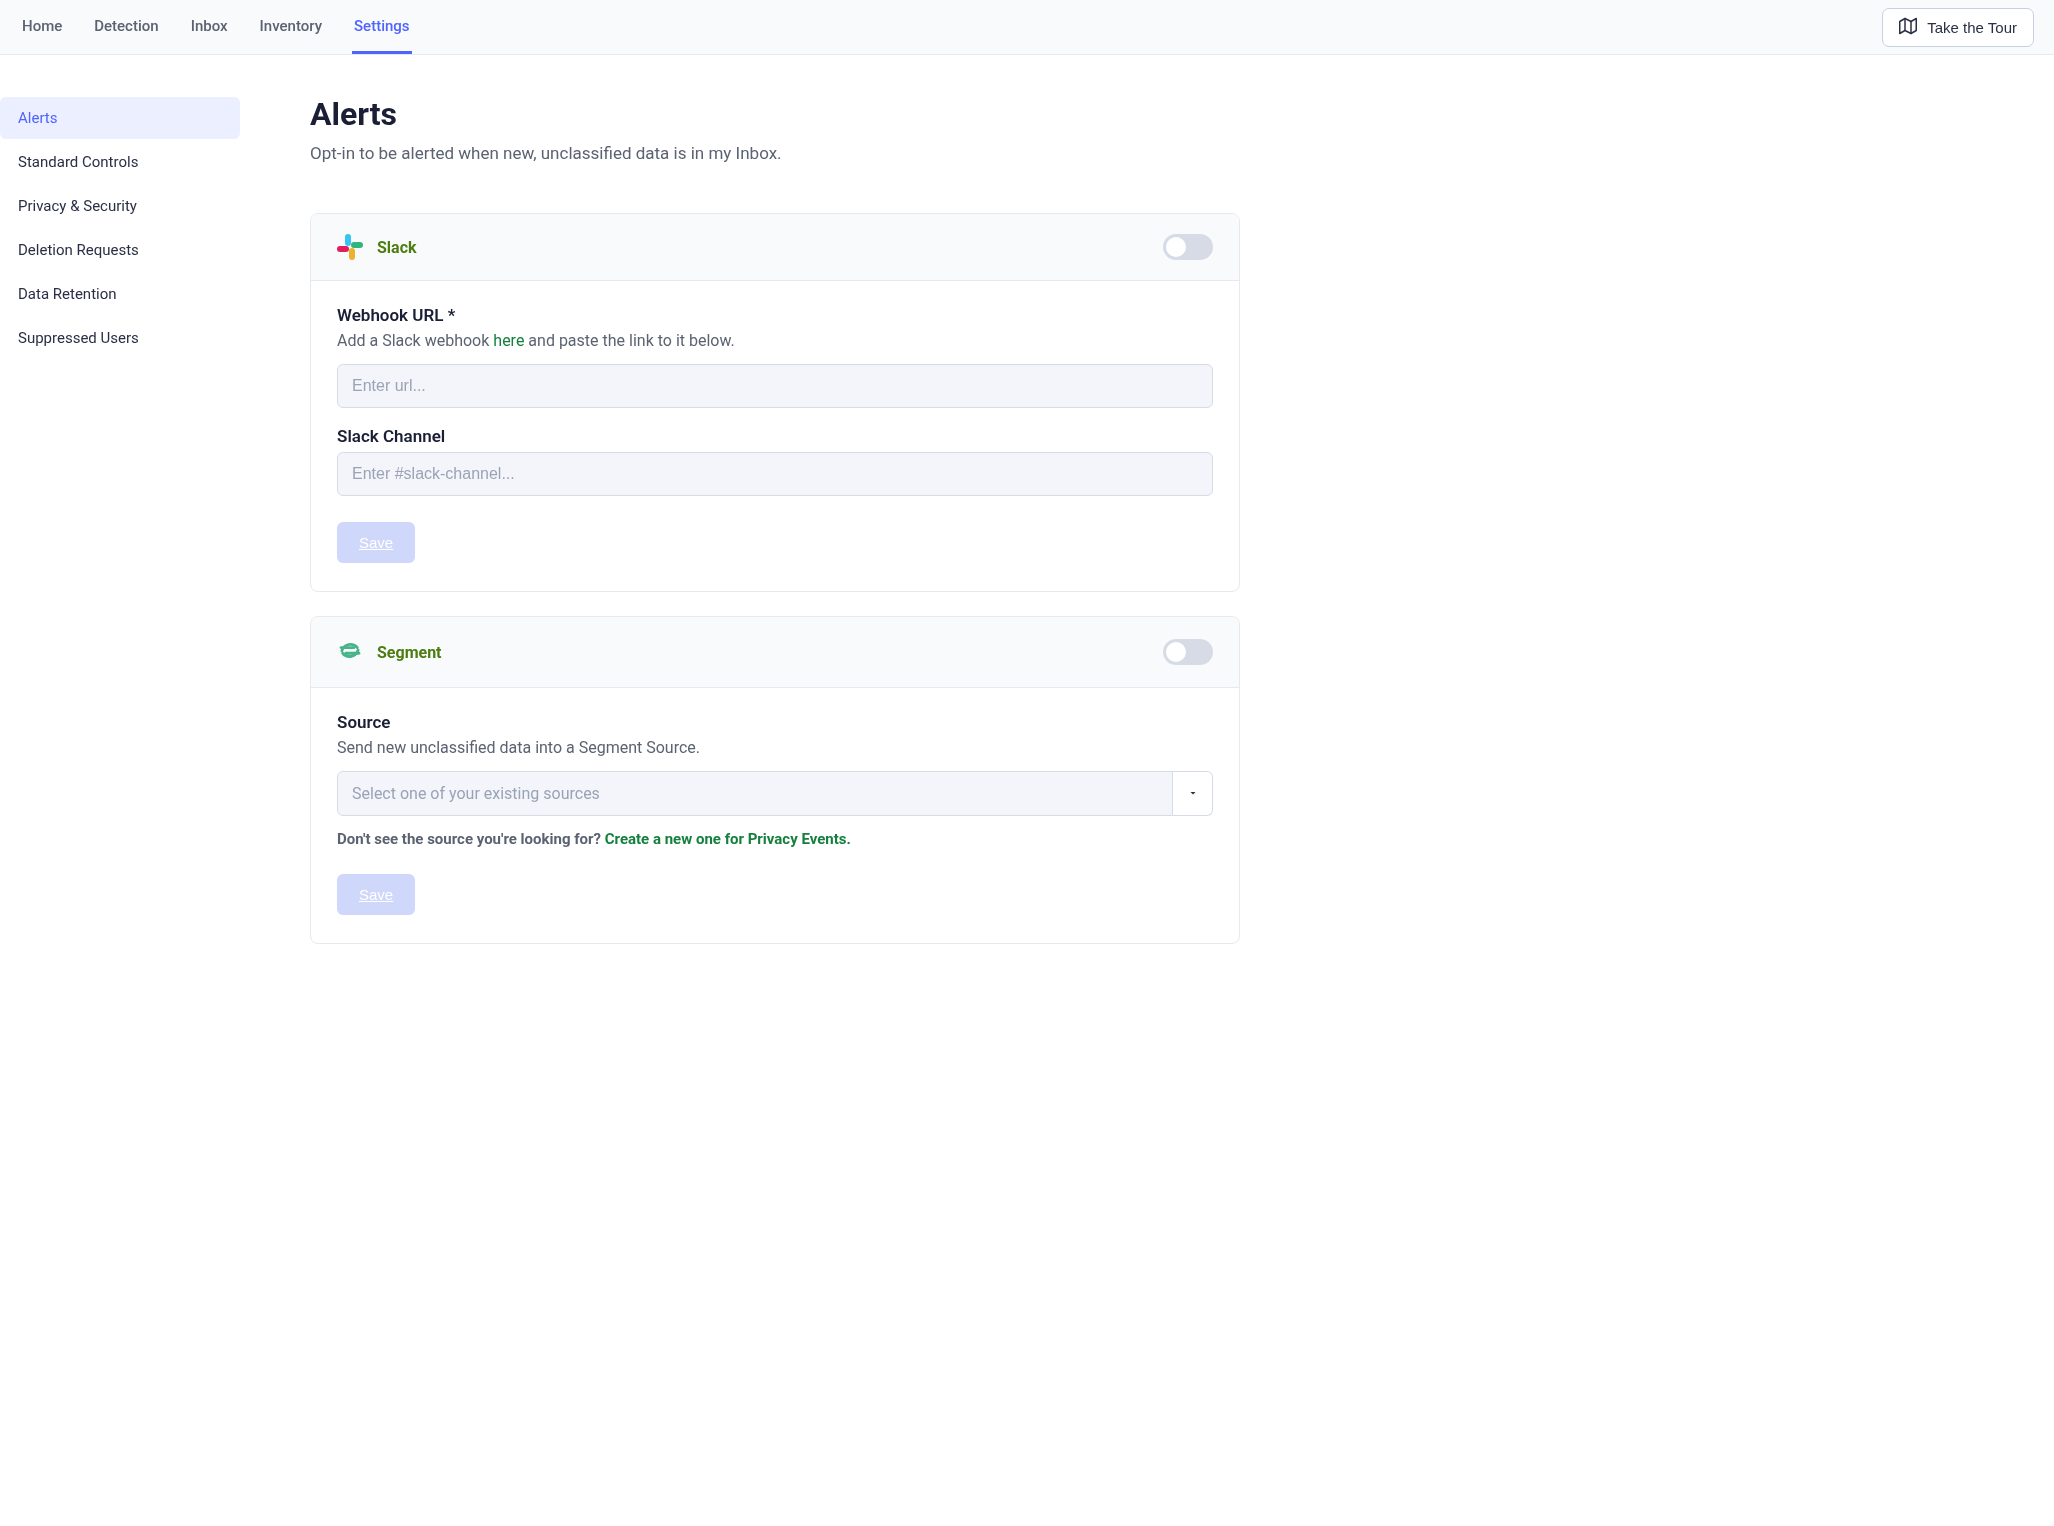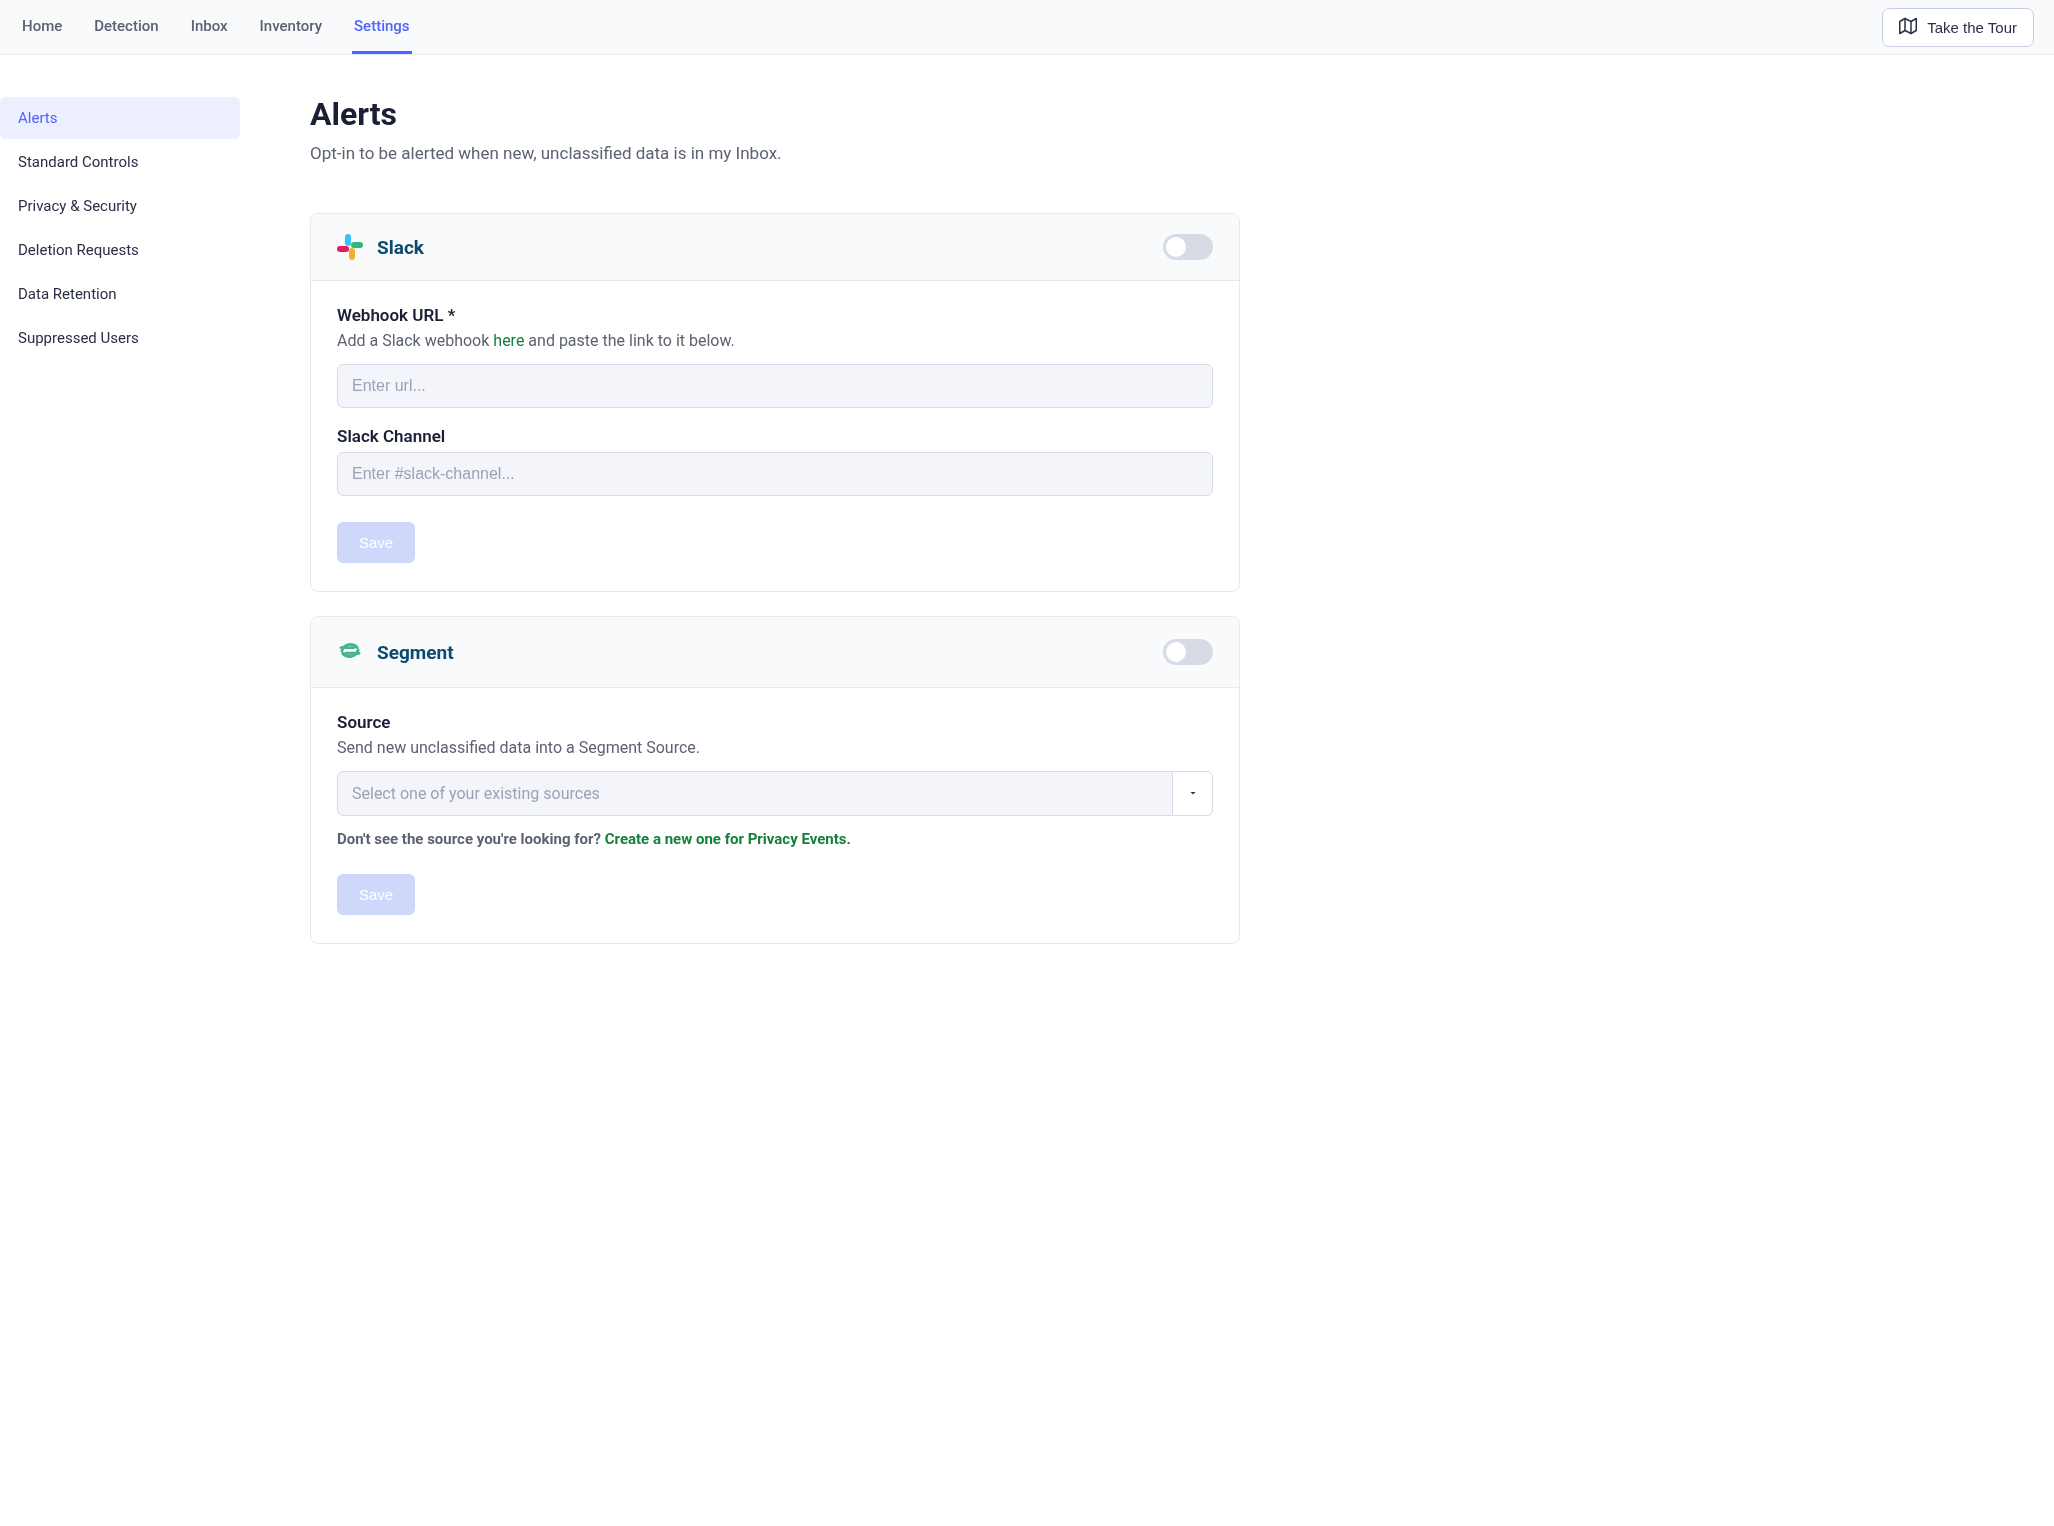--- a/index.html
+++ b/index.html
@@ -45,42 +45,42 @@
 p.page-sub { font-size: 17px; color: #5b6271; margin-bottom: 50px; }
 .card {
   border: 1px solid #e6e9ef; border-radius: 8px;
   margin-bottom: 24px; overflow: hidden;
 }
 .card-header {
   display: flex; align-items: center; justify-content: space-between;
   background: #f9fafc; padding: 20px 26px; border-bottom: 1px solid #e6e9ef;
 }
 .card-header-left { display: flex; align-items: center; gap: 14px; }
-.card-title { font-size: 19px; font-weight: 700; color: #0c4a6e; }
+.card-title { font-size: 16px; font-weight: 700; color: #4d7c0f; }
 .card-body { padding: 24px 26px 28px 26px; }
 .field { margin-bottom: 18px; }
 .field-label { font-size: 17px; font-weight: 600; color: #1a1f36; margin-bottom: 6px; }
 .field-help { font-size: 16px; color: #5b6271; margin-bottom: 14px; }
 .field-help a, .link { color: #15803d; text-decoration: none; }
 .text-input, .select-input {
   width: 100%; background: #f3f5fa; border: 1px solid #d6dbe6;
   border-radius: 6px; padding: 12px 14px; font-size: 16px; color: #1a1f36;
 }
 .text-input::placeholder { color: #9aa3b5; }
 .select-wrap { position: relative; display: flex; }
 .select-input { flex: 1; color: #9aa3b5; appearance: none; cursor: pointer; border-top-right-radius: 0; border-bottom-right-radius: 0; }
 .select-caret {
   width: 40px; display: flex; align-items: center; justify-content: center;
   border: 1px solid #d6dbe6; border-left: none; background: #fff;
   border-top-right-radius: 6px; border-bottom-right-radius: 6px; cursor: pointer;
 }
 .save-btn {
   background: #cfd7fb; color: #ffffff; border: none;
   border-radius: 6px; padding: 12px 22px; font-size: 15px; font-weight: 500;
-  cursor: pointer; margin-top: 8px;
+  cursor: pointer; margin-top: 8px; text-decoration: underline;
 }
 .hint-line { font-size: 15px; color: #5b6271; margin-top: 14px; font-weight: bold; }
 .toggle {
   width: 50px; height: 26px; background: #d6dbe6;
   border-radius: 20px; position: relative; cursor: pointer;
 }
 .toggle::after {
   content: ""; position: absolute; left: 3px; top: 3px;
   width: 20px; height: 20px; border-radius: 50%; background: #fff;
 }

